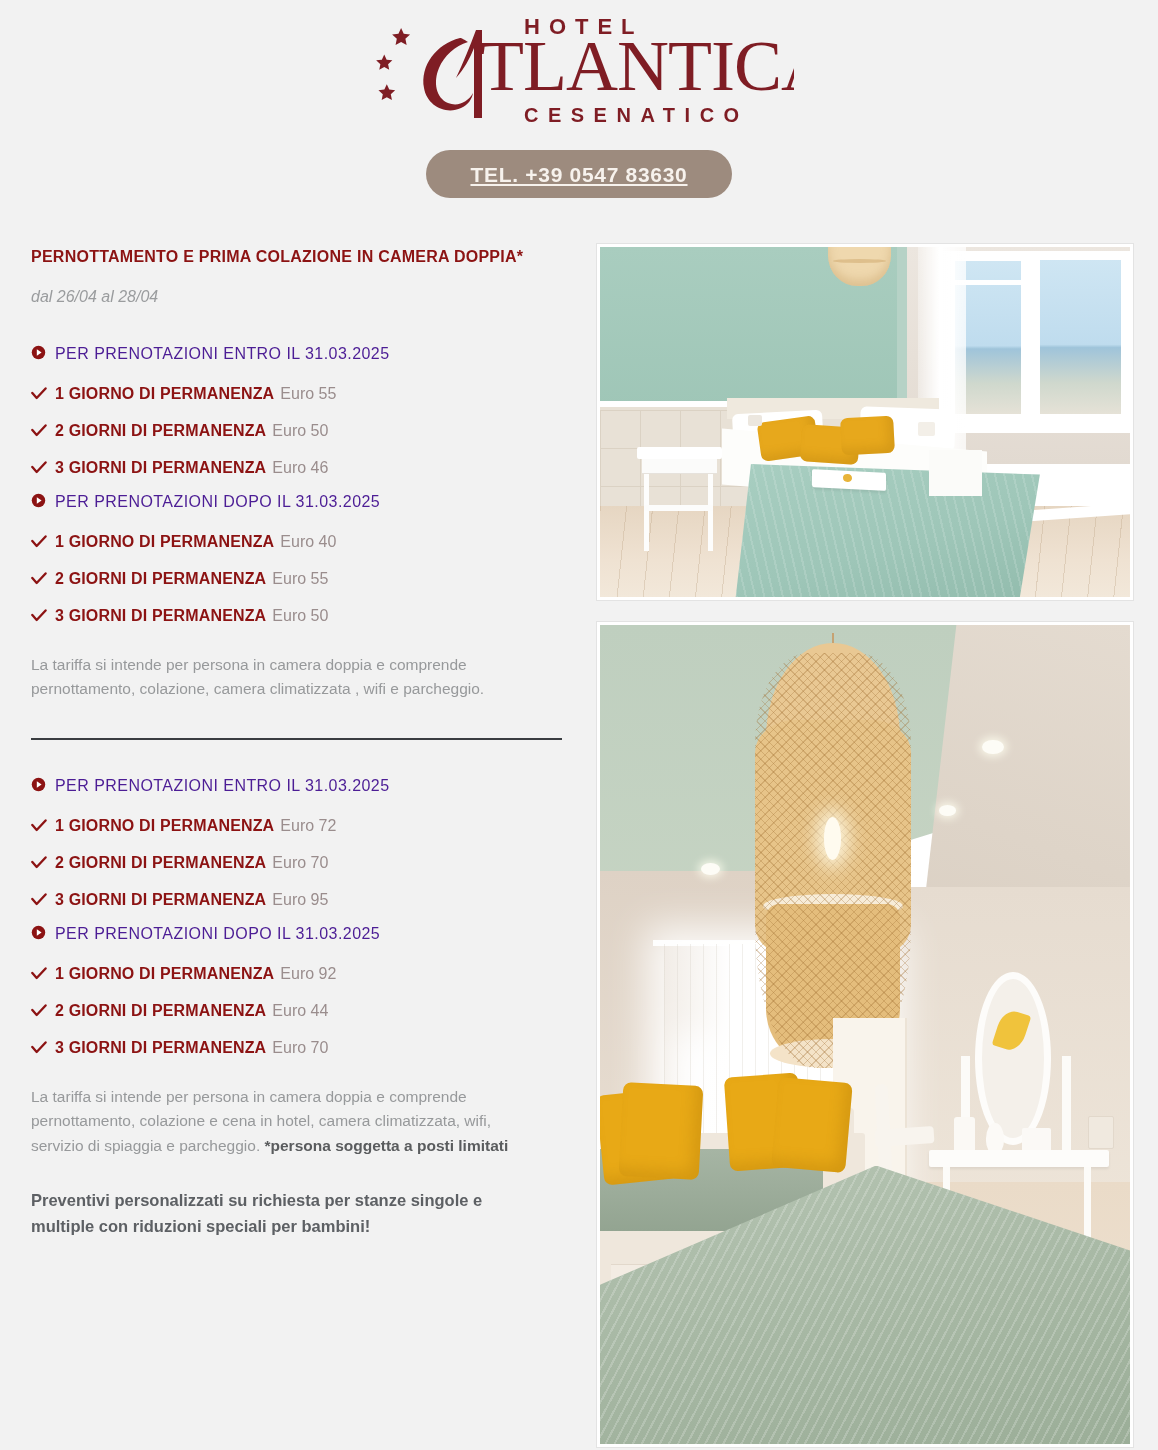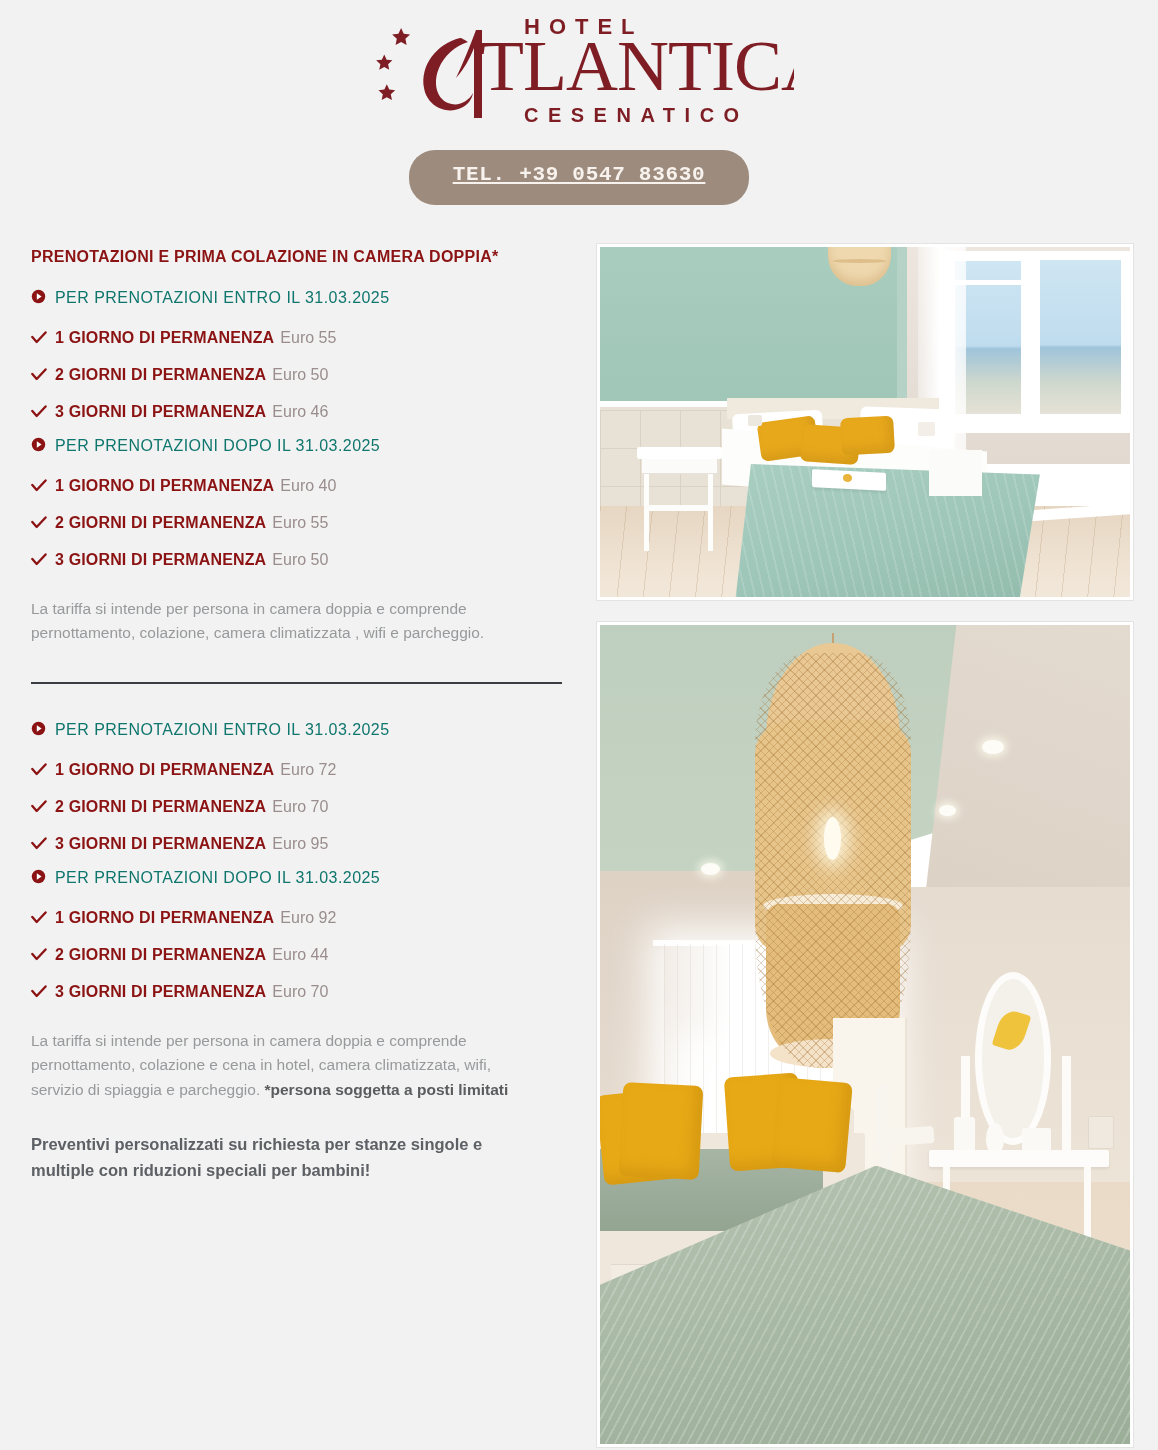--- a/index.html
+++ b/index.html
@@ -26,28 +26,28 @@
     height: 118px;
   }
   .logo-svg { display:block; width:430px; height:118px; }
 
   .tel-wrap { text-align:center; margin-top: 14px; }
   .tel-button {
     display: inline-block;
     background: #9d8b7e;
     color: #f7f2ed;
     border-radius: 26px;
-    padding: 14px 44px 20px 44px;
+    padding: 14px 44px 13px 44px;
     font-size: 21px;
     font-weight: 700;
     letter-spacing: 0.7px;
     line-height: 1;
     border: none;
     cursor: pointer;
-    font-family: Liberation Mono, monospace;
+    font-family: Liberation Sans, sans-serif;
   }
 
   
   .main {
     position: absolute;
     top: 237px;
     left: 0;
     width: 1158px;
     display: flex;
     align-items: flex-start;
@@ -110,21 +110,21 @@
   .ico {
     flex: 0 0 auto;
     width: 24px;
     display: inline-block;
     position: relative;
     top: 1px;
   }
   .ico svg { display:block; }
 
   .head-label {
-    color: #0f766e;
+    color: #4c1d95;
     letter-spacing: 0.45px;
     font-weight: 400;
     font-size: 16px;
   }
   .item-label {
     color: #8c1313;
     font-weight: 700;
     letter-spacing: 0.15px;
   }
   .item-price {
@@ -338,21 +338,22 @@
     <a class="tel-button" href="#">TEL. +39 0547 83630</a>
   </div>
 </div>
 
 <div class="main">
 
   <div class="col-left">
 
 
 
-    <h2 class="section-title">PRENOTAZIONI E PRIMA COLAZIONE IN CAMERA DOPPIA*</h2>
+    <h2 class="section-title">PERNOTTAMENTO E PRIMA COLAZIONE IN CAMERA DOPPIA*</h2>
+    <p class="subdate">dal 26/04 al 28/04</p>
 
     <ul class="plist">
       <li class="head">
         <span class="ico">
           <svg width="15" height="15" viewBox="0 0 16 16">
               <circle cx="8" cy="8" r="7.2" fill="#8c1313"></circle>
               <path d="M6.2 4.6 L11.3 8 L6.2 11.4 Z" fill="#ffffff"></path>
             </svg>
         </span>
         <span class="head-label">PER PRENOTAZIONI ENTRO IL 31.03.2025</span>

